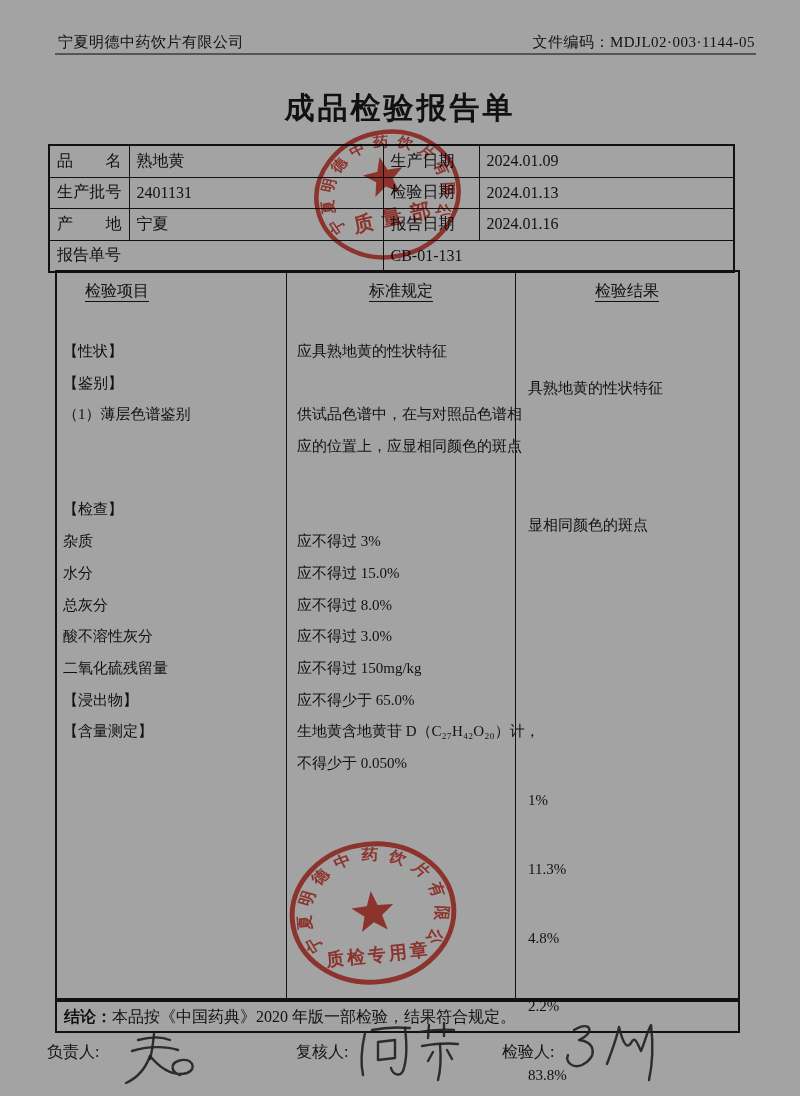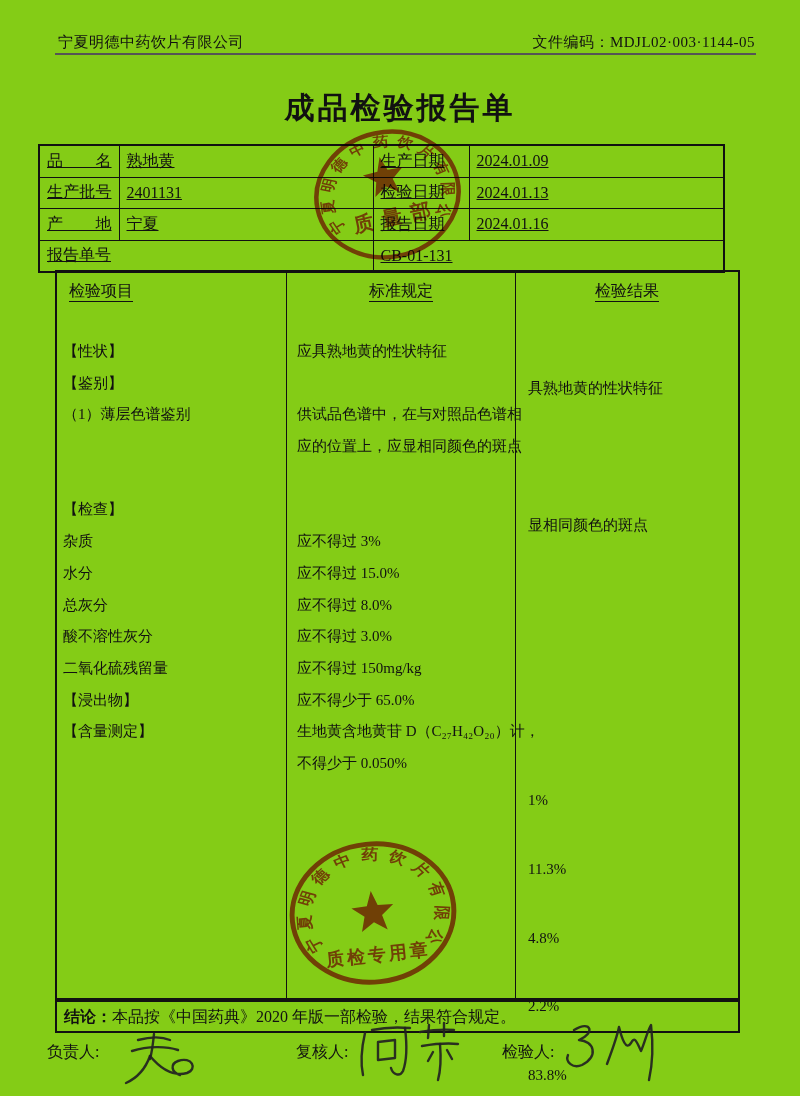--- a/index.html
+++ b/index.html
@@ -1,44 +1,44 @@
 <!DOCTYPE html>
 <html><head>
 <meta charset="utf-8">
 <style>
   html,body{margin:0;padding:0;background:#ffffff;}
   .doc{
-    position:relative;width:800px;height:1096px;background:#84cc16;overflow:hidden;
+    position:relative;width:800px;height:1096px;background:#a3a3a3;overflow:hidden;
     font-family:"Liberation Serif","DejaVu Serif",serif;color:#111;
   }
   
   .hdr-left{position:absolute;left:58px;top:33px;font-size:15px;letter-spacing:.5px;}
   .hdr-right{position:absolute;right:45px;top:33px;font-size:15px;letter-spacing:.5px;}
   .hdr-rule{position:absolute;left:55px;top:53px;width:701px;height:2px;background:#555;}
   
   .title{position:absolute;left:0;top:88px;width:800px;text-align:center;
          font-size:30px;font-weight:700;letter-spacing:3px;}
   
   table.info{
-    position:absolute;left:38px;top:144px;width:685px;border-collapse:collapse;
-    table-layout:fixed;font-size:16px;text-decoration:underline;
+    position:absolute;left:48px;top:144px;width:685px;border-collapse:collapse;
+    table-layout:fixed;font-size:16px;
   }
   table.info td{border:1px solid #111;height:30.5px;padding:0 7px;vertical-align:middle;
                 white-space:nowrap;overflow:visible;}
   table.info{border:2px solid #111;}
   td.justify{text-align:justify;text-align-last:justify;}
   
   .spec{position:absolute;left:55px;top:270px;width:685px;height:730px;
         border:2px solid #111;box-sizing:border-box;font-size:15px;}
   .spec .col{position:absolute;top:0;bottom:0;box-sizing:border-box;}
   .spec .c1{left:0;width:230px;border-right:1px solid #111;}
   .spec .c2{left:230px;width:229px;border-right:1px solid #111;}
   .spec .c3{left:459px;width:222px;}
   .spec .colhead{position:absolute;top:9px;left:0;right:0;font-size:16px;white-space:nowrap;}
-  .spec .c1 .colhead{text-align:left;padding-left:12px;}
+  .spec .c1 .colhead{text-align:left;padding-left:28px;}
   .spec .c2 .colhead,.spec .c3 .colhead{text-align:center;}
   .spec .colhead span{border-bottom:1px solid #111;padding-bottom:2px;}
   .col-lines{position:absolute;top:64px;left:0;right:0;}
   .tline{height:31.7px;line-height:31.7px;white-space:nowrap;overflow:visible;}
   .c1 .tline{padding-left:6px;}
   .c2 .tline{padding-left:10px;}
   .c3 .tline{padding-left:12px;margin-top:37px;}
   
   .stamp{position:absolute;pointer-events:none;mix-blend-mode:multiply;opacity:.88;}
   .stamp-1{left:305px;top:112px;transform:rotate(-12deg);}

